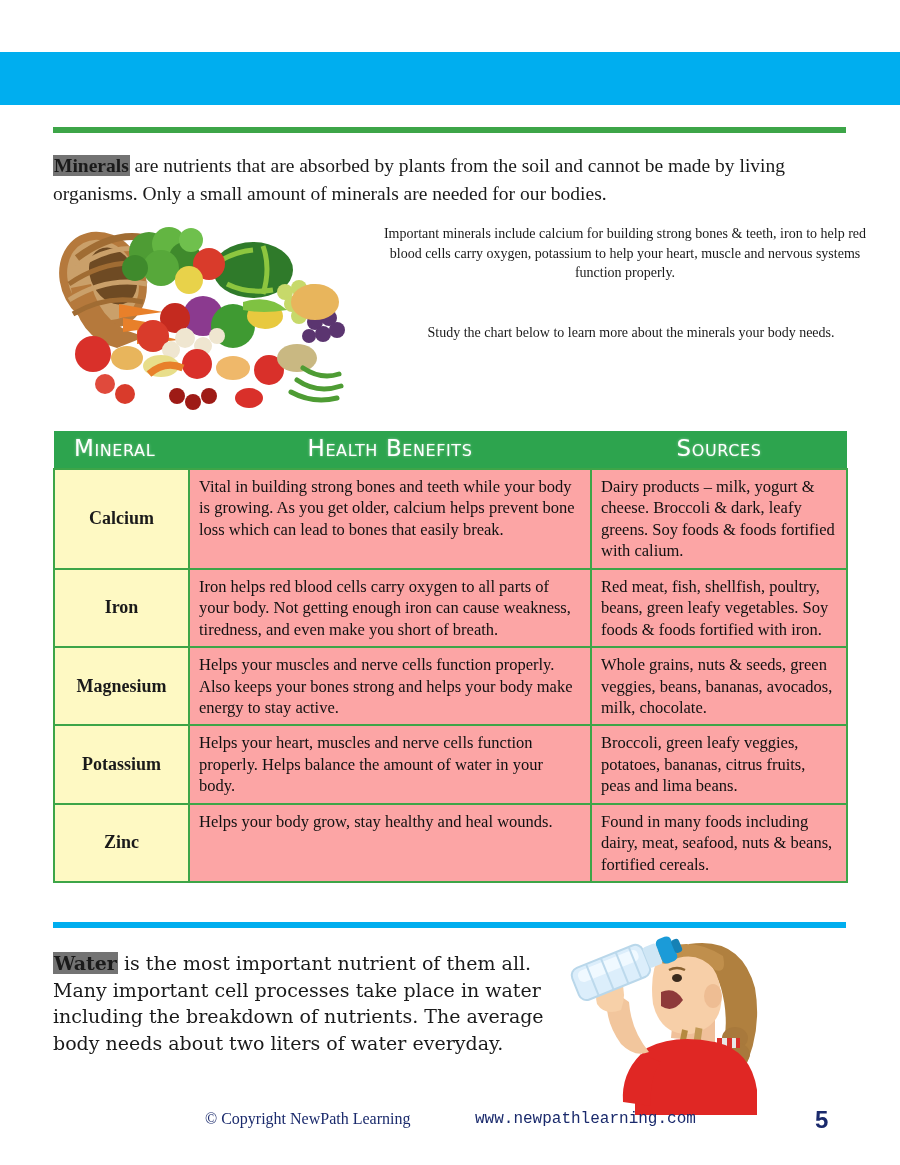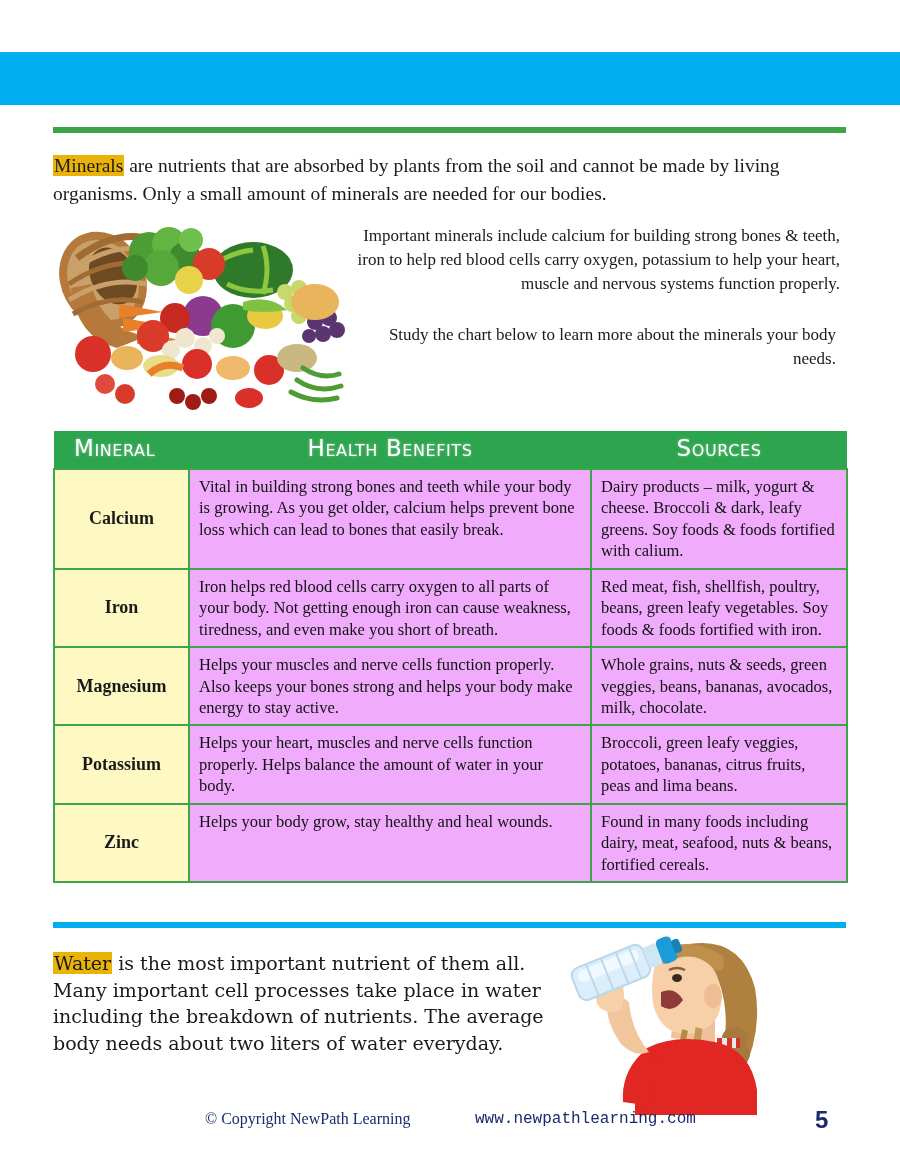--- a/index.html
+++ b/index.html
@@ -49,42 +49,43 @@
   .intro {
     position: absolute;
     left: 53px;
     top: 152px;
     width: 790px;
     font-size: 19.5px;
     line-height: 1.43;
     color: #1a1a1a;
   }
   .hl {
-    background: #eab308;
-    font-weight: normal;
+    background: #737373;
+    font-weight: bold;
     padding: 0 1px;
   }
 
   
   .cornucopia {
     position: absolute;
     left: 57px;
     top: 218px;
     width: 290px;
     height: 198px;
   }
   .cornucopia svg { display: block; }
 
   
   .blurb {
     position: absolute;
-    text-align: right;
-    font-size: 17px;
+    text-align: center;
+    font-size: 14px;
     line-height: 1.40;
     color: #1a1a1a;
+    margin-left: 35px;
   }
   .blurb-1 { left: 340px; top: 224px; width: 500px; }
   .blurb-2 { left: 356px; top: 323px; width: 480px; }
 
   
   .mineral-table {
     position: absolute;
     left: 53px;
     top: 431px;
     width: 793px;
@@ -108,21 +109,21 @@
   .mineral-table th.th-mineral { text-align: left;  padding-left: 20px; }
   .mineral-table th.th-benefits { text-align: center; }
   .mineral-table th.th-sources  { text-align: center; }
 
   .mineral-table td {
     border: 2px solid #3da548;
     vertical-align: middle;
     font-size: 16.5px;
     line-height: 1.30;
     padding: 6px 9px;
-    background: #f0abfc;
+    background: #fca5a5;
   }
   .mineral-table td.c-name {
     background: #fef9c3;
     text-align: center;
     font-weight: bold;
     font-size: 18px;
     color: #1a1a1a;
   }
   .mineral-table td.c-benefit { vertical-align: top; }
   .mineral-table td.c-source  { vertical-align: top; }

